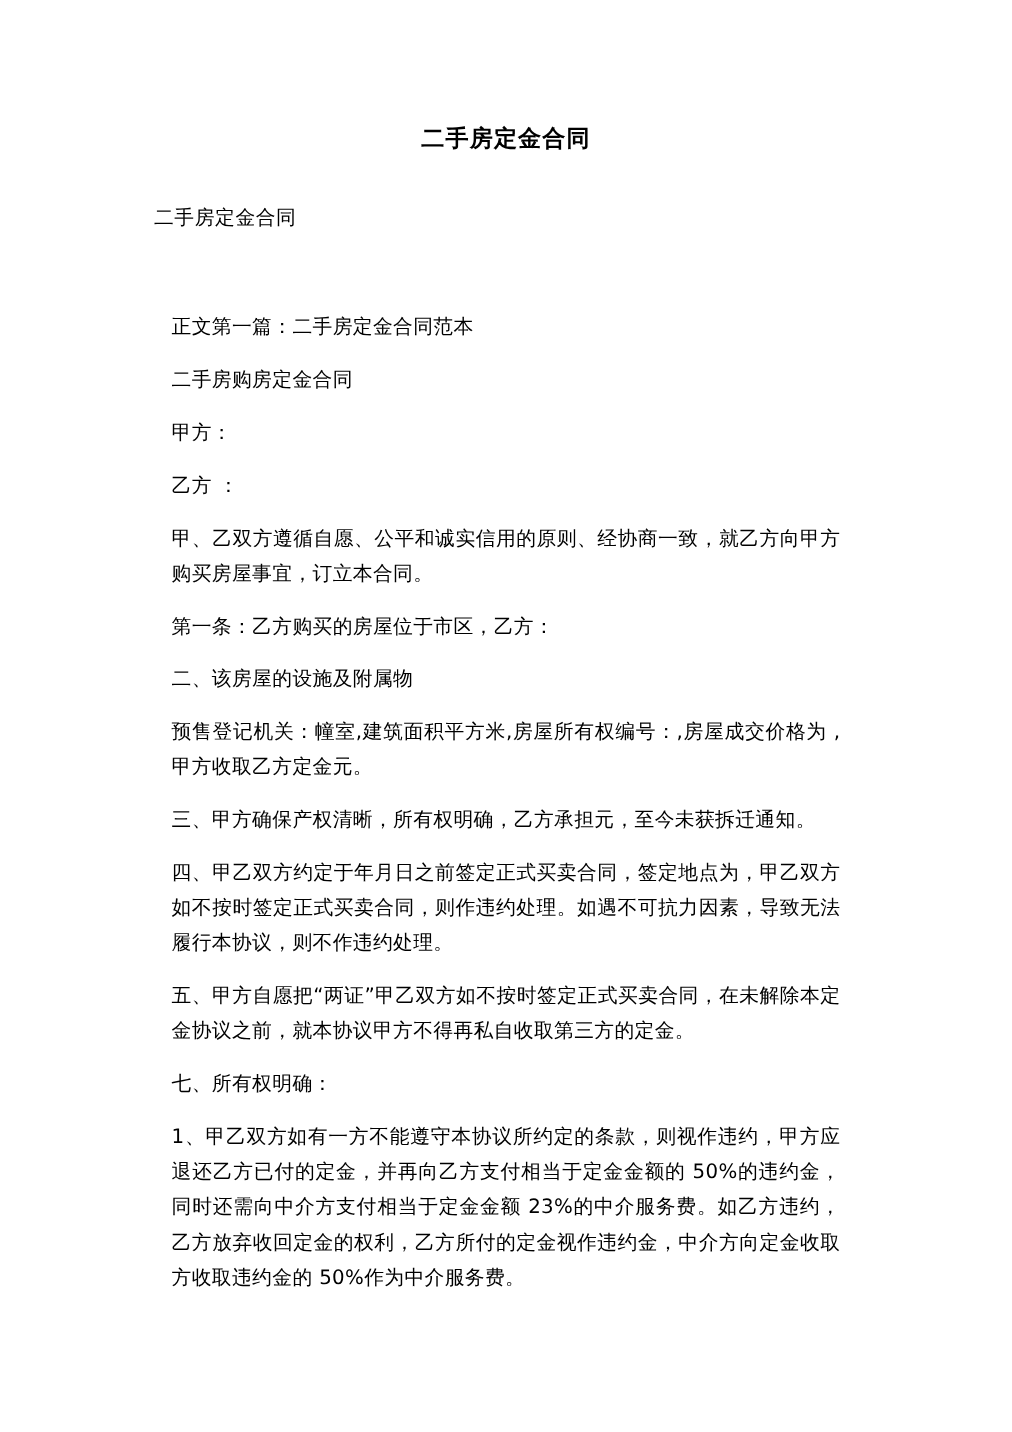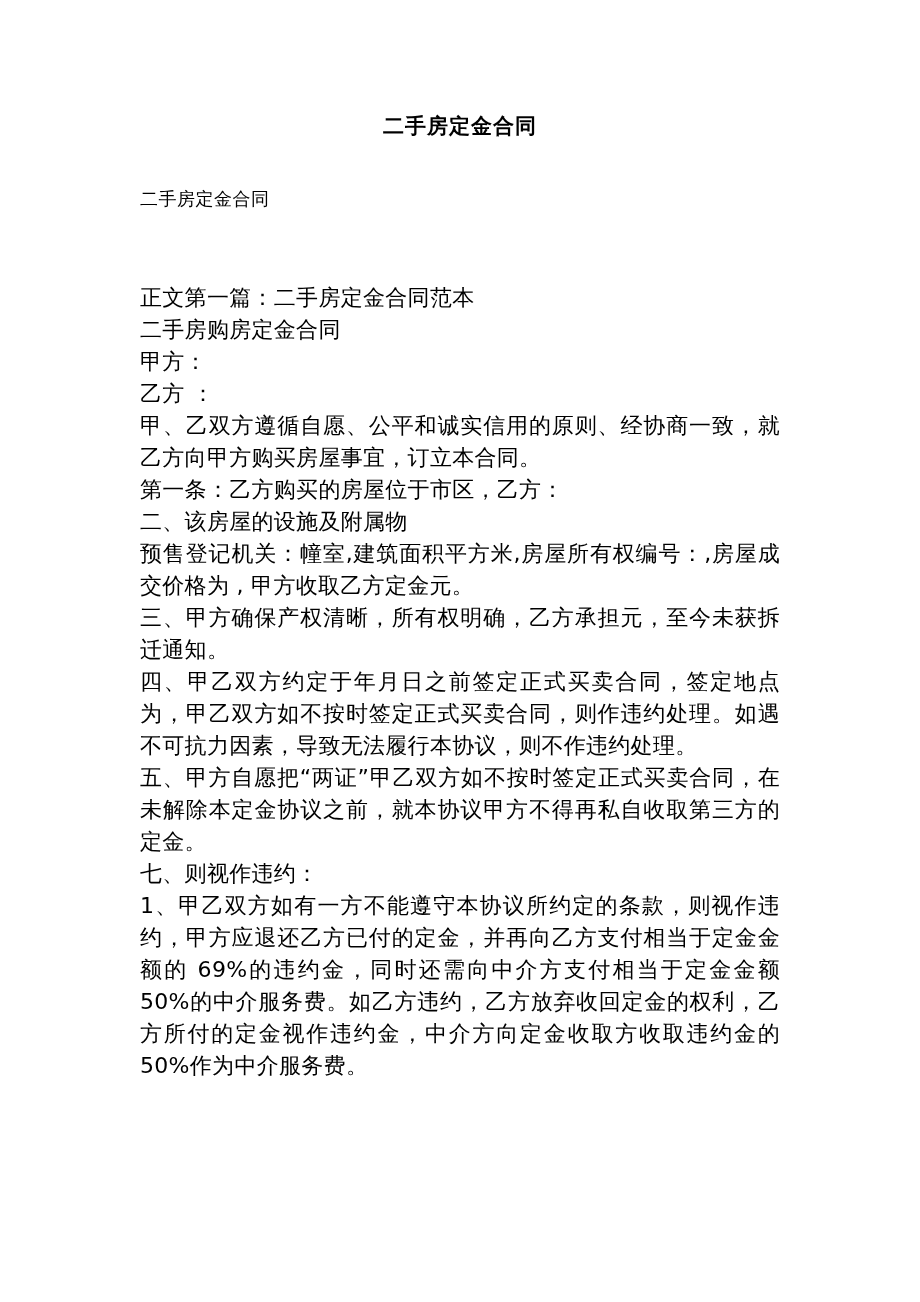--- a/index.html
+++ b/index.html
@@ -33,24 +33,24 @@
   .subtitle {
     font-size: 18px;
     margin-top: 44px;
     line-height: 1.5;
     letter-spacing: 0.5px;
   }
   .body-block {
     margin-top: 70px;
   }
   .para {
-    font-size: 22px;
+    font-size: 18px;
     line-height: 32px;
     letter-spacing: 0.3px;
-    margin: 0;
+    margin: 16px;
     text-align: justify;
     white-space: pre-wrap;
   }
 </style>
 </head>
 <body>
 
 <div class="page">
   <h1 class="doc-title">二手房定金合同</h1>
   <div class="subtitle">二手房定金合同</div>
@@ -59,16 +59,16 @@
     <p class="para">二手房购房定金合同</p>
     <p class="para">甲方：</p>
     <p class="para">乙方 ：</p>
     <p class="para">甲、乙双方遵循自愿、公平和诚实信用的原则、经协商一致，就乙方向甲方购买房屋事宜，订立本合同。</p>
     <p class="para">第一条：乙方购买的房屋位于市区，乙方：</p>
     <p class="para">二、该房屋的设施及附属物</p>
     <p class="para">预售登记机关：幢室,建筑面积平方米,房屋所有权编号：,房屋成交价格为 , 甲方收取乙方定金元。</p>
     <p class="para">三、甲方确保产权清晰，所有权明确，乙方承担元，至今未获拆迁通知。</p>
     <p class="para">四、甲乙双方约定于年月日之前签定正式买卖合同，签定地点为，甲乙双方如不按时签定正式买卖合同，则作违约处理。如遇不可抗力因素，导致无法履行本协议，则不作违约处理。</p>
     <p class="para">五、甲方自愿把“两证”甲乙双方如不按时签定正式买卖合同，在未解除本定金协议之前，就本协议甲方不得再私自收取第三方的定金。</p>
-    <p class="para">七、则视作违约：</p>
-    <p class="para">1、甲乙双方如有一方不能遵守本协议所约定的条款，则视作违约，甲方应退还乙方已付的定金，并再向乙方支付相当于定金金额的 69%的违约金，同时还需向中介方支付相当于定金金额 50%的中介服务费。如乙方违约，乙方放弃收回定金的权利，乙方所付的定金视作违约金，中介方向定金收取方收取违约金的 50%作为中介服务费。</p>
+    <p class="para">七、所有权明确：</p>
+    <p class="para">1、甲乙双方如有一方不能遵守本协议所约定的条款，则视作违约，甲方应退还乙方已付的定金，并再向乙方支付相当于定金金额的 50%的违约金，同时还需向中介方支付相当于定金金额 23%的中介服务费。如乙方违约，乙方放弃收回定金的权利，乙方所付的定金视作违约金，中介方向定金收取方收取违约金的 50%作为中介服务费。</p>
   </div>
 </div>
 
 </body></html>

